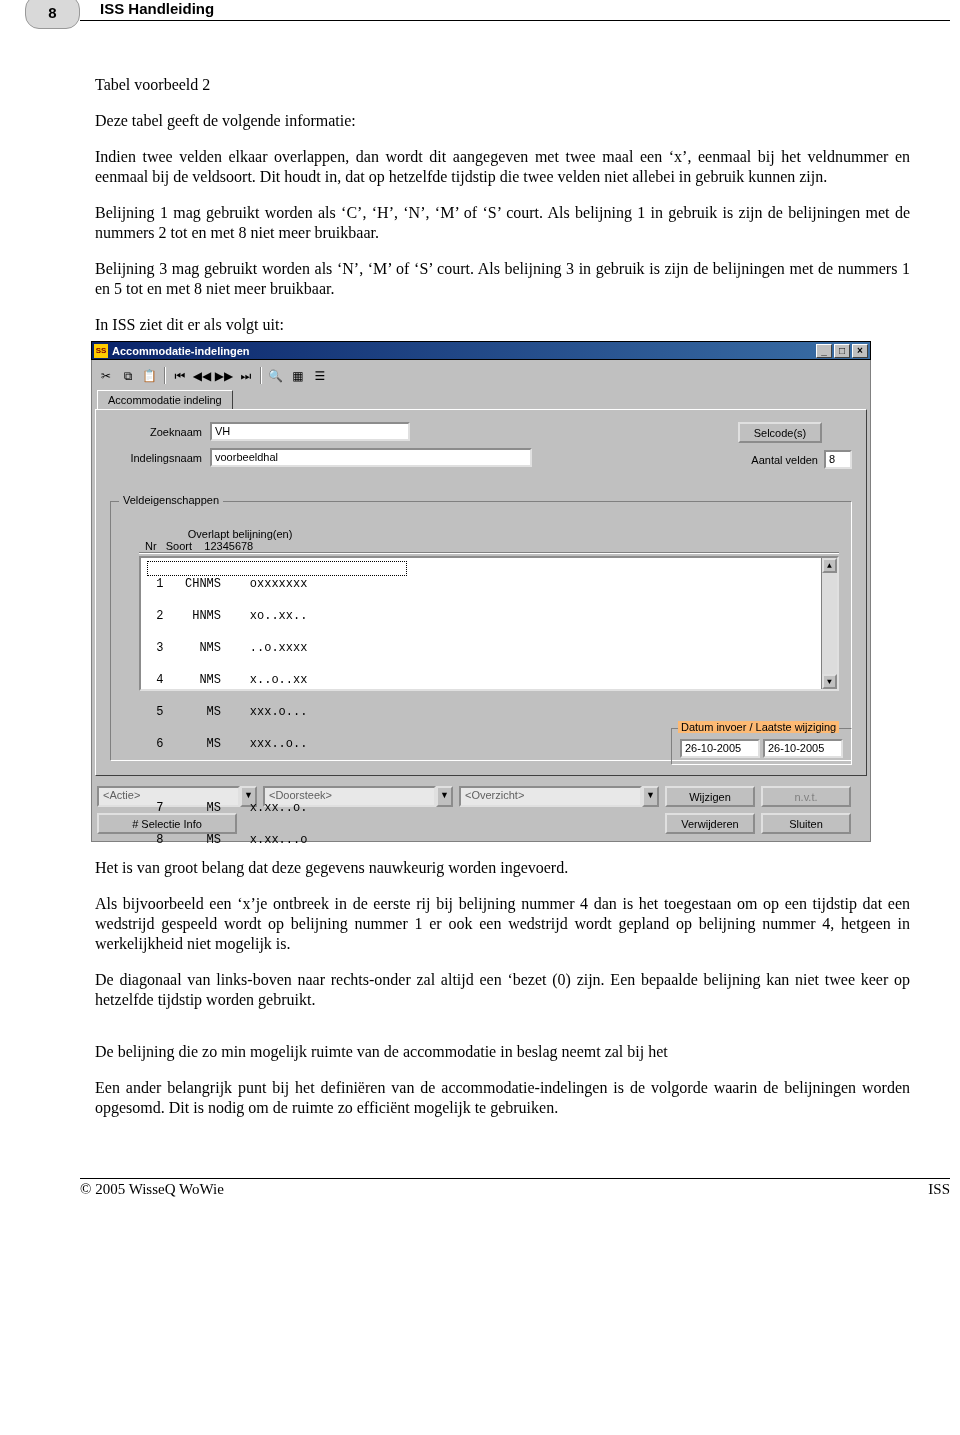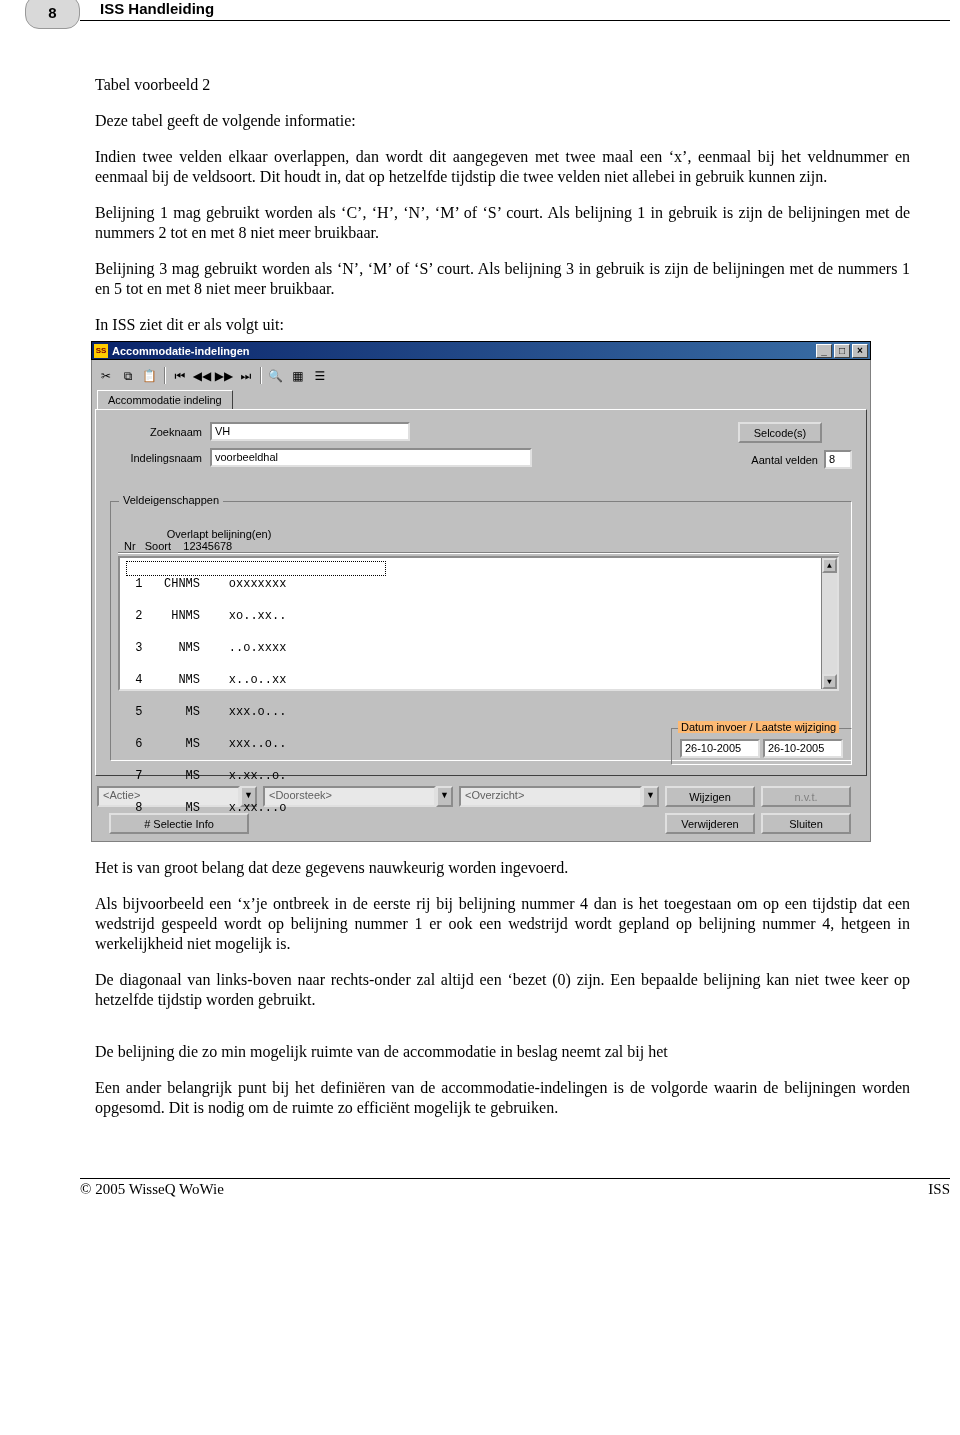--- a/index.html
+++ b/index.html
@@ -187,21 +187,21 @@
     right: 14px;
     top: 40px;
     display: flex;
     align-items: center;
   }
   .group-box {
     margin-top: 34px;
     border: 1px solid #808080;
     border-right-color:#fff; border-bottom-color:#fff;
     position: relative;
-    padding: 26px 12px 12px 7px;
+    padding: 26px 12px 12px 28px;
   }
   .group-box .legend {
     position: absolute;
     top: -8px; left: 8px;
     background: #c0c0c0;
     padding: 0 4px;
     font-size: 11px;
   }
   .grid-head {
     font-size: 11px;
@@ -381,21 +381,21 @@
           <div class="grid-head">              Overlapt belijning(en)</div>
           <div class="grid-head">Nr   Soort    12345678</div>
           <div class="hr-line"></div>
           <div class="listbox">
 <span style="display: block;"> 1   CHNMS    oxxxxxxx</span>
 <span style="display: block;"> 2    HNMS    xo..xx..</span>
 <span style="display: block;"> 3     NMS    ..o.xxxx</span>
 <span style="display: block;"> 4     NMS    x..o..xx</span>
 <span style="display: block;"> 5      MS    xxx.o...</span>
 <span style="display: block;"> 6      MS    xxx..o..</span>
-<span style="display: block;"> 7      MS    x.xx..o.</span>
+<span style="display: block; margin-top: 32px;"> 7      MS    x.xx..o.</span>
 <span style="display: block;"> 8      MS    x.xx...o</span>
             <div class="sel-row"></div>
             <div class="scrollbar">
               <div class="sb-btn sb-up">▲</div>
               <div class="sb-btn sb-down">▼</div>
             </div>
           </div>
         </div>
 
         <div class="date-group">
@@ -414,21 +414,21 @@
           <div class="combo-text">&lt;Doorsteek&gt;</div>
           <div class="combo-btn">▼</div>
         </div>
         <div class="combo">
           <div class="combo-text">&lt;Overzicht&gt;</div>
           <div class="combo-btn">▼</div>
         </div>
         <div class="btn-raised">Wijzigen</div>
         <div class="btn-raised btn-disabled">n.v.t.</div>
 
-        <div class="btn-raised" style="grid-column:1; width:140px;margin-left:12px;"># Selectie Info</div>
+        <div class="btn-raised" style="grid-column:1; width:140px;"># Selectie Info</div>
         <div></div>
           <div></div>
         <div class="btn-raised">Verwijderen</div>
         <div class="btn-raised">Sluiten</div>
       </div>
     </div>
   </div>
 
   <div class="body-text">
     <p>Het is van groot belang dat deze gegevens nauwkeurig worden ingevoerd.</p>

